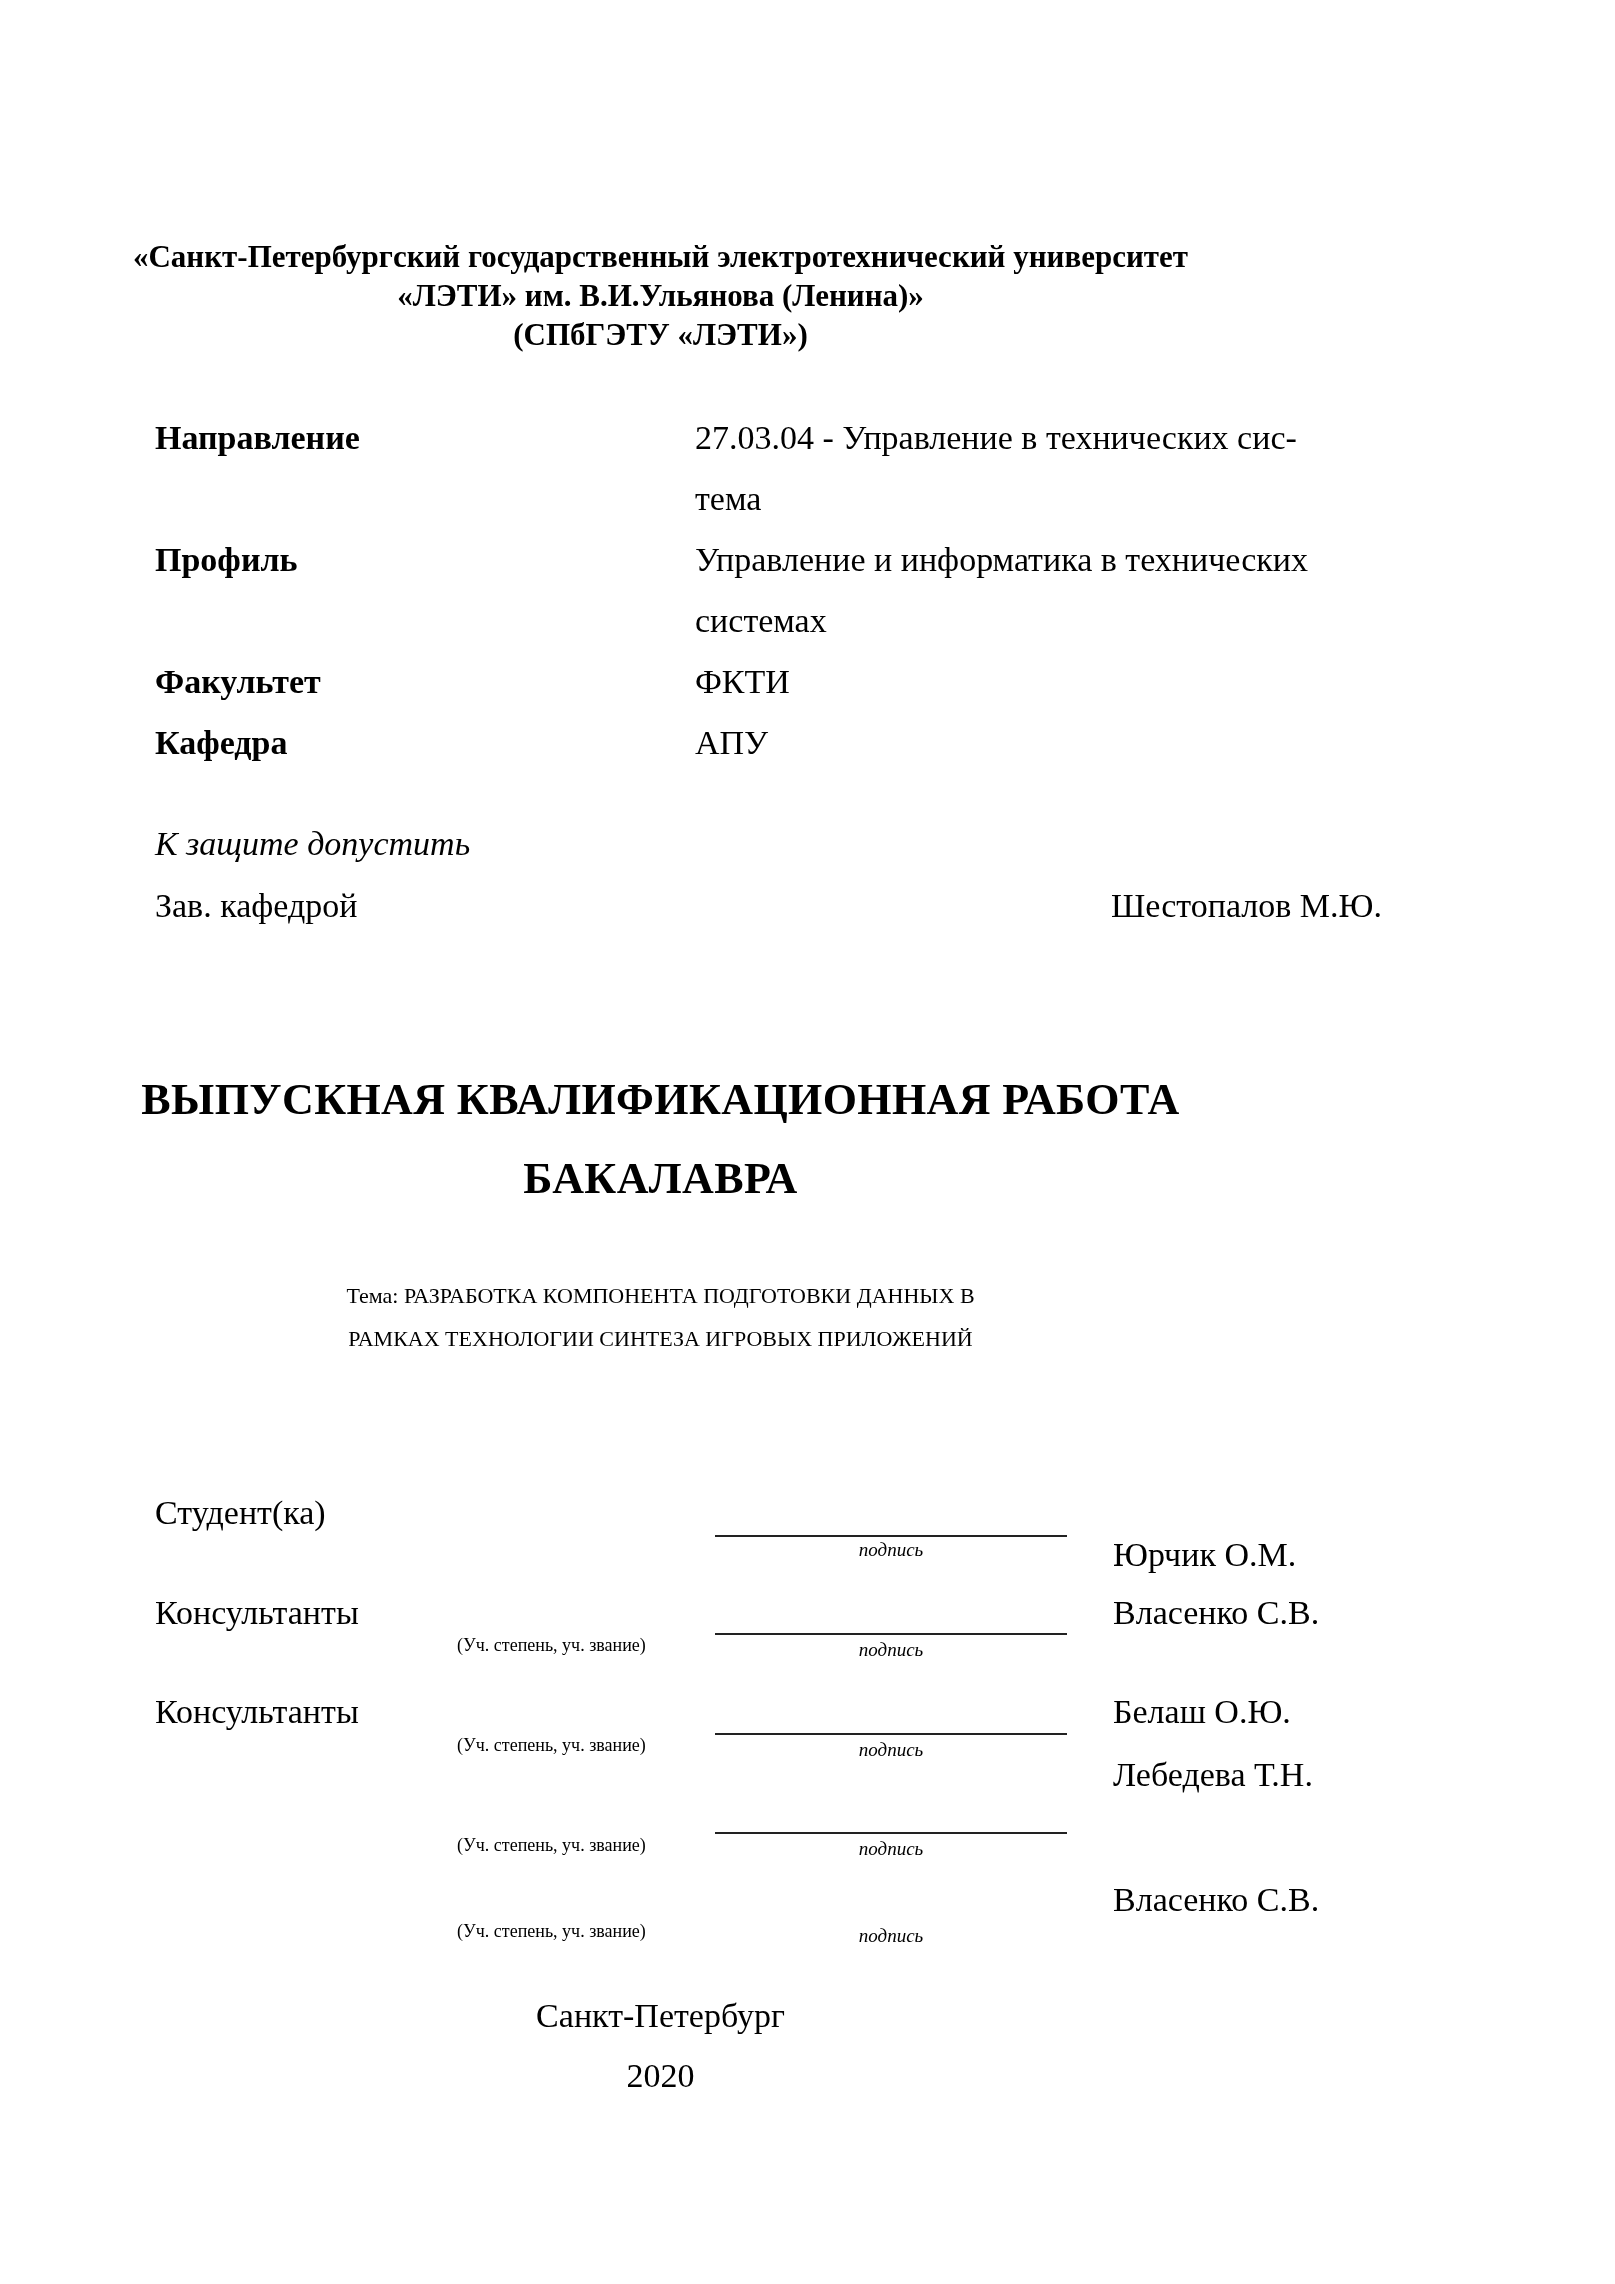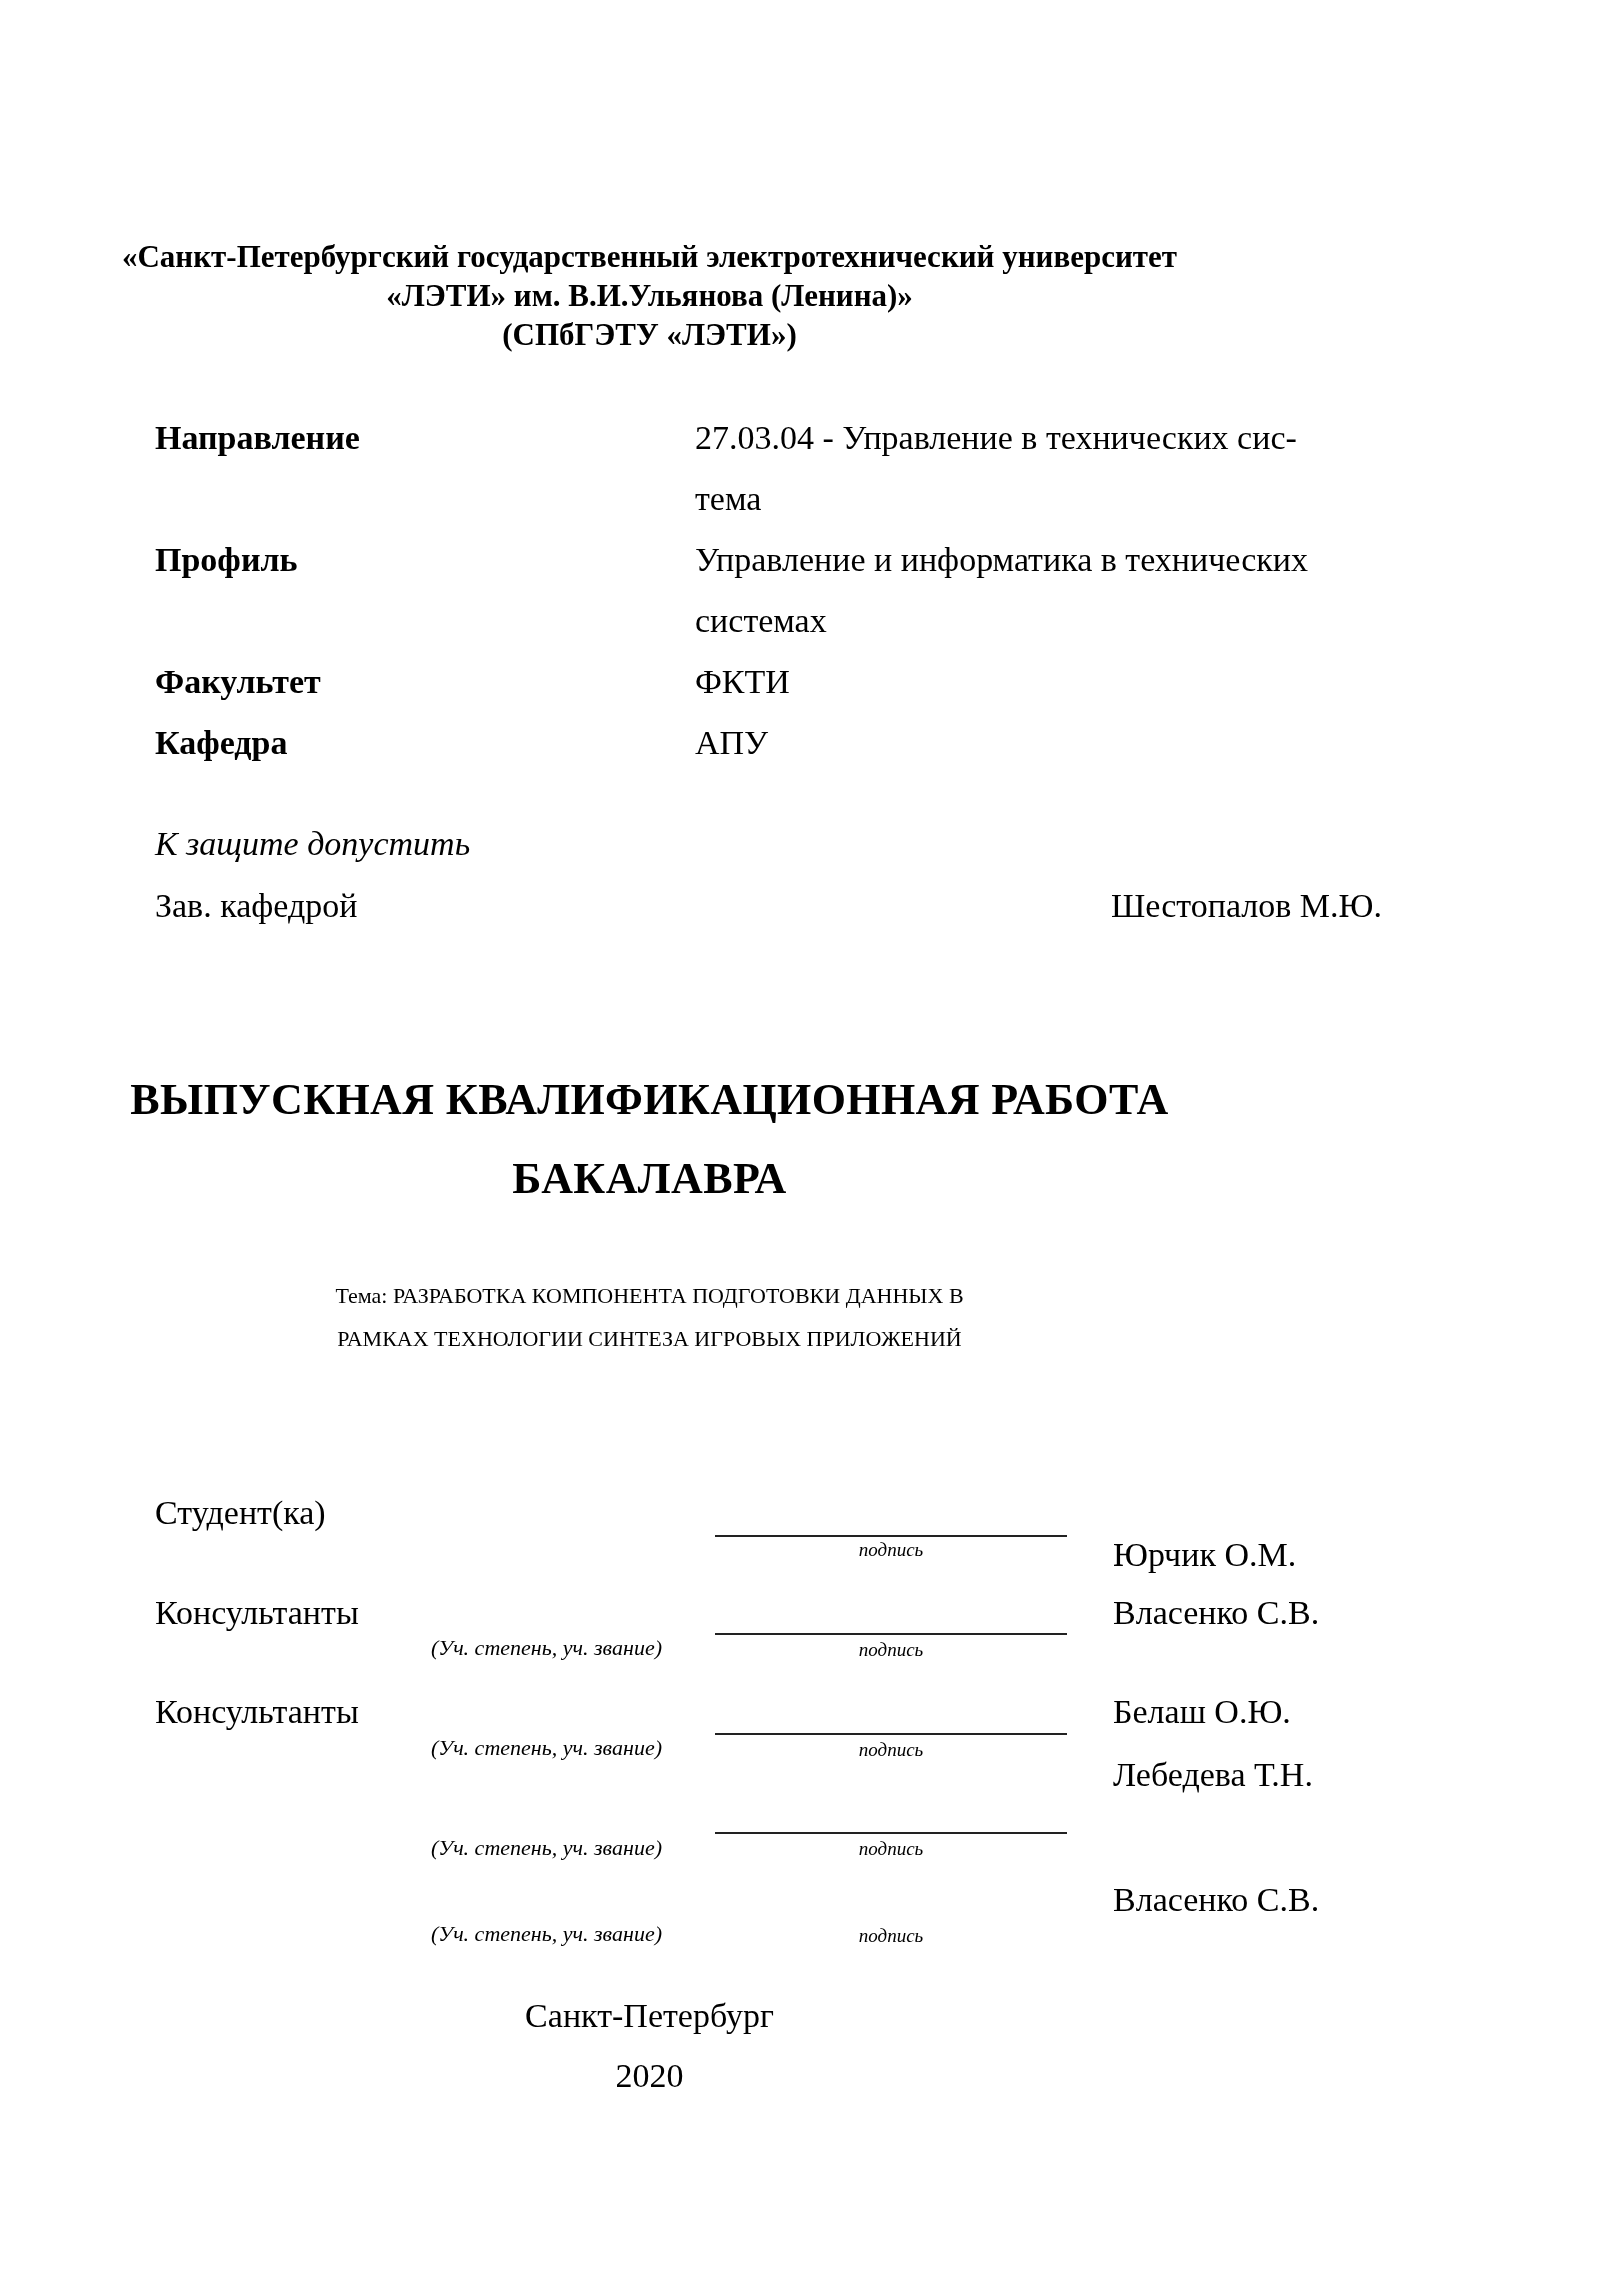--- a/index.html
+++ b/index.html
@@ -1,29 +1,29 @@
 <!DOCTYPE html>
 <html style="font-size:12.5px"><head>
 <meta charset="utf-8">
 <style>
   html, body { margin: 0; padding: 0; background: #ffffff; }
   body { width: 1616px; height: 2284px; position: relative; overflow: hidden;
          font-family: "Liberation Serif", "DejaVu Serif", serif; color: #000; }
   .abs { position: absolute; white-space: nowrap; }
-  .center { left: 2px; width: 1295px; text-align: center; }
+  .center { left: 13px; width: 1295px; text-align: center; }
   .hdr { font-weight: bold; font-size: 31px; line-height: 38px; }
   .lbl { font-weight: bold; font-size: 34px; left: 155px; }
   .val { font-size: 34px; left: 695px; }
   .txt { font-size: 34px; }
   .ital { font-style: italic; }
   .title { font-weight: bold; font-size: 44px; letter-spacing: 0.4px; }
   .topic { font-weight: normal; font-size: 22px; }
   .sigline { position: absolute; left: 715px; width: 352px; height: 0; border-top: 2.3px solid #222; }
   .sigcap { font-style: italic; font-size: 19px; left: 715px; width: 352px; text-align: center; }
-  .degcap { font-style: italic; font-size: 22px; left: 431px; }
+  .degcap { font-size: 18px; left: 457px; }
   .name { font-size: 34px; left: 1113px; }
 </style>
 </head>
 <body>
 
 <div class="abs center hdr" style="top:238px;">«Санкт-Петербургский государственный электротехнический университет</div>
 <div class="abs center hdr" style="top:277px;">«ЛЭТИ» им. В.И.Ульянова (Ленина)»</div>
 <div class="abs center hdr" style="top:316px;">(СПбГЭТУ «ЛЭТИ»)</div>
 
 <div>

